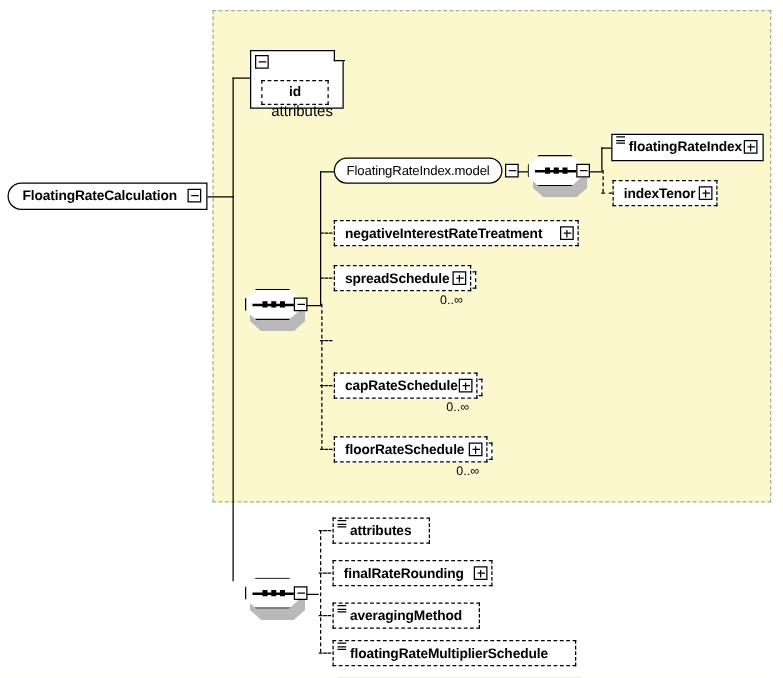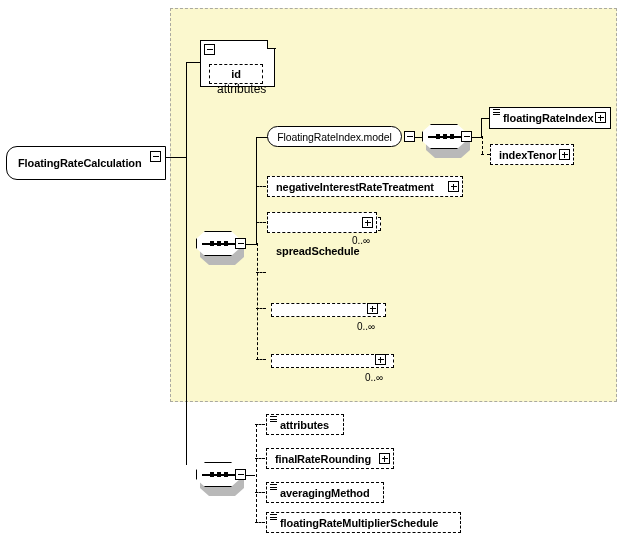--- a/index.html
+++ b/index.html
@@ -110,21 +110,21 @@
   .dlnv{position:absolute;border-left:1.3px dashed #000;width:0;}
 </style>
 </head>
 <body>
 
 <div class="canvas">
 
   <div id="ext-box"></div>
 
   <div class="shadow" style="left:10px;top:157px;width:160px;height:22px;border-radius:11px 0 0 11px;"></div>
-  <div class="node solid rounded-l" style="left:6px;top:146px;width:160px;height:34px;">
+  <div class="node solid rounded-l" style="left:6px;top:146px;width:160px;height:22px;">
     <span class="lbl" style="justify-content:flex-start;padding-left:11px;">FloatingRateCalculation</span>
   </div>
   <div class="exp" style="left:150px;top:151px;"></div>
 
   <div class="ln lnh" style="left:166px;top:156.5px;width:21px;"></div>
 
   <div class="ln lnv" style="left:186px;top:62px;height:403px;"></div>
 
   <div class="ln lnh" style="left:186px;top:62px;width:15px;"></div>
   <div class="shadow" style="left:204px;top:51px;width:75px;height:47px;"></div>
@@ -201,37 +201,43 @@
   <div class="shadow" style="left:271px;top:186px;width:196px;height:21px;"></div>
   <div class="node dashed elem" style="left:267px;top:176px;width:196px;height:21px;">
     <span class="lbl" style="padding-left:8px;">negativeInterestRateTreatment</span>
   </div>
   <div class="exp plus" style="left:448px;top:181px;"></div>
 
   <div class="dln" style="left:256px;top:222px;width:10px;"></div>
   <div class="shadow" style="left:275px;top:222px;width:110px;height:14px;"></div>
   <div class="rep-back" style="left:271px;top:217px;width:110px;height:14px;"></div>
   <div class="node dashed elem" style="left:267px;top:212px;width:110px;height:21px;">
-    <span class="lbl" style="padding-left:8px;margin-top:28px;">spreadSchedule</span>
+    <span class="lbl" style="padding-left:8px;">spreadSchedule</span>
   </div>
   <div class="exp plus" style="left:362px;top:217px;"></div>
   <div class="card" style="left:352px;top:235px;">0..∞</div>
 
   <div class="dln" style="left:256px;top:272px;width:10px;"></div>
   <div class="shadow" style="left:271px;top:272px;width:98px;height:21px;"></div>
 
   <div class="dln" style="left:256px;top:308px;width:10px;"></div>
   <div class="shadow" style="left:275px;top:308px;width:115px;height:14px;"></div>
   <div class="rep-back" style="left:271px;top:303px;width:115px;height:14px;"></div>
+  <div class="node dashed elem" style="left:267px;top:298px;width:115px;height:21px;">
+    <span class="lbl" style="padding-left:8px;">capRateSchedule</span>
+  </div>
   <div class="exp plus" style="left:367px;top:303px;"></div>
   <div class="card" style="left:357px;top:321px;">0..∞</div>
 
   <div class="dln" style="left:256px;top:359px;width:10px;"></div>
   <div class="shadow" style="left:275px;top:359px;width:123px;height:14px;"></div>
   <div class="rep-back" style="left:271px;top:354px;width:123px;height:14px;"></div>
+  <div class="node dashed elem" style="left:267px;top:349px;width:123px;height:21px;">
+    <span class="lbl" style="padding-left:8px;">floorRateSchedule</span>
+  </div>
   <div class="exp plus" style="left:375px;top:354px;"></div>
   <div class="card" style="left:365px;top:372px;">0..∞</div>
 
   <div class="seq-shadow" style="left:200px;top:471px;width:44px;height:25px;"></div>
   <div class="seq" style="left:196px;top:462px;">
     <div class="seqline"></div>
     <div class="seqdots">
         <b></b>
         <b></b>
         <b></b>

